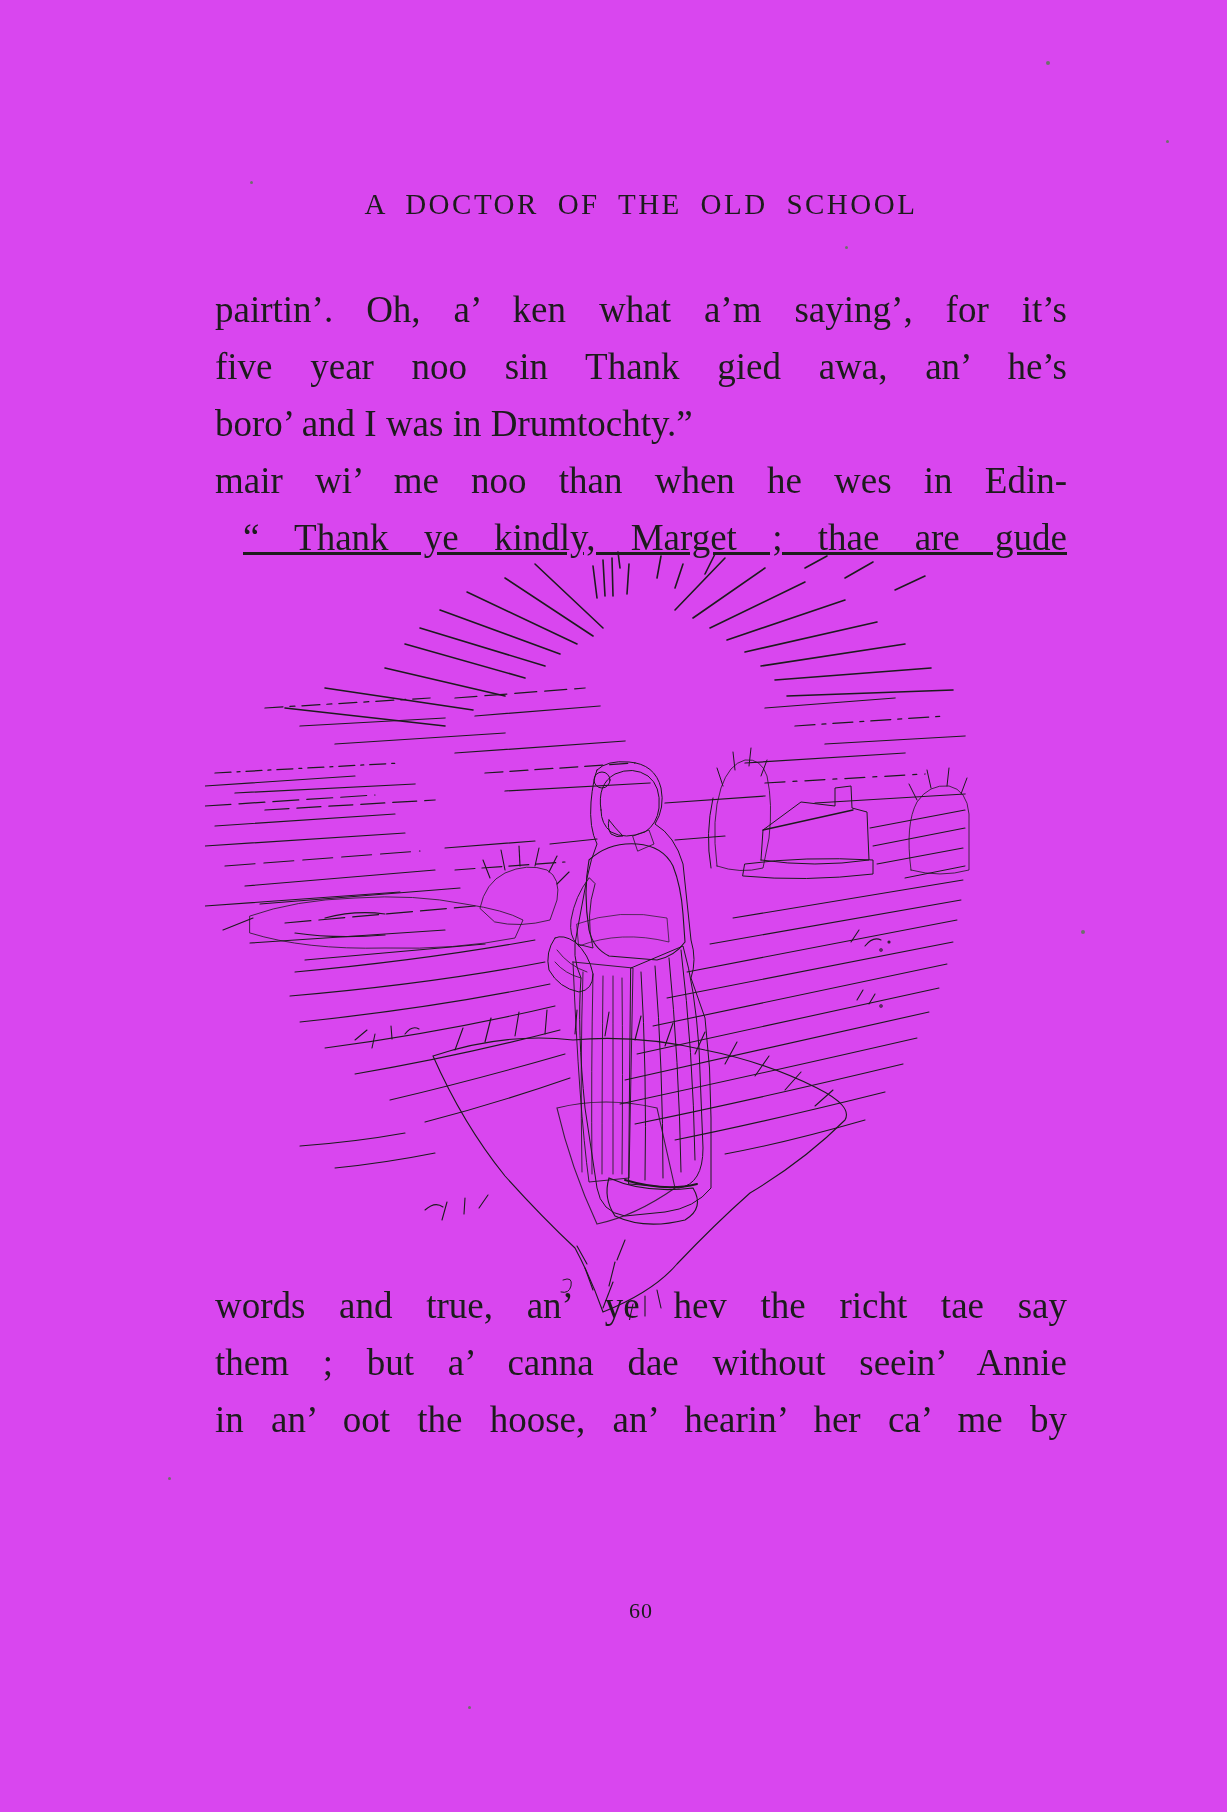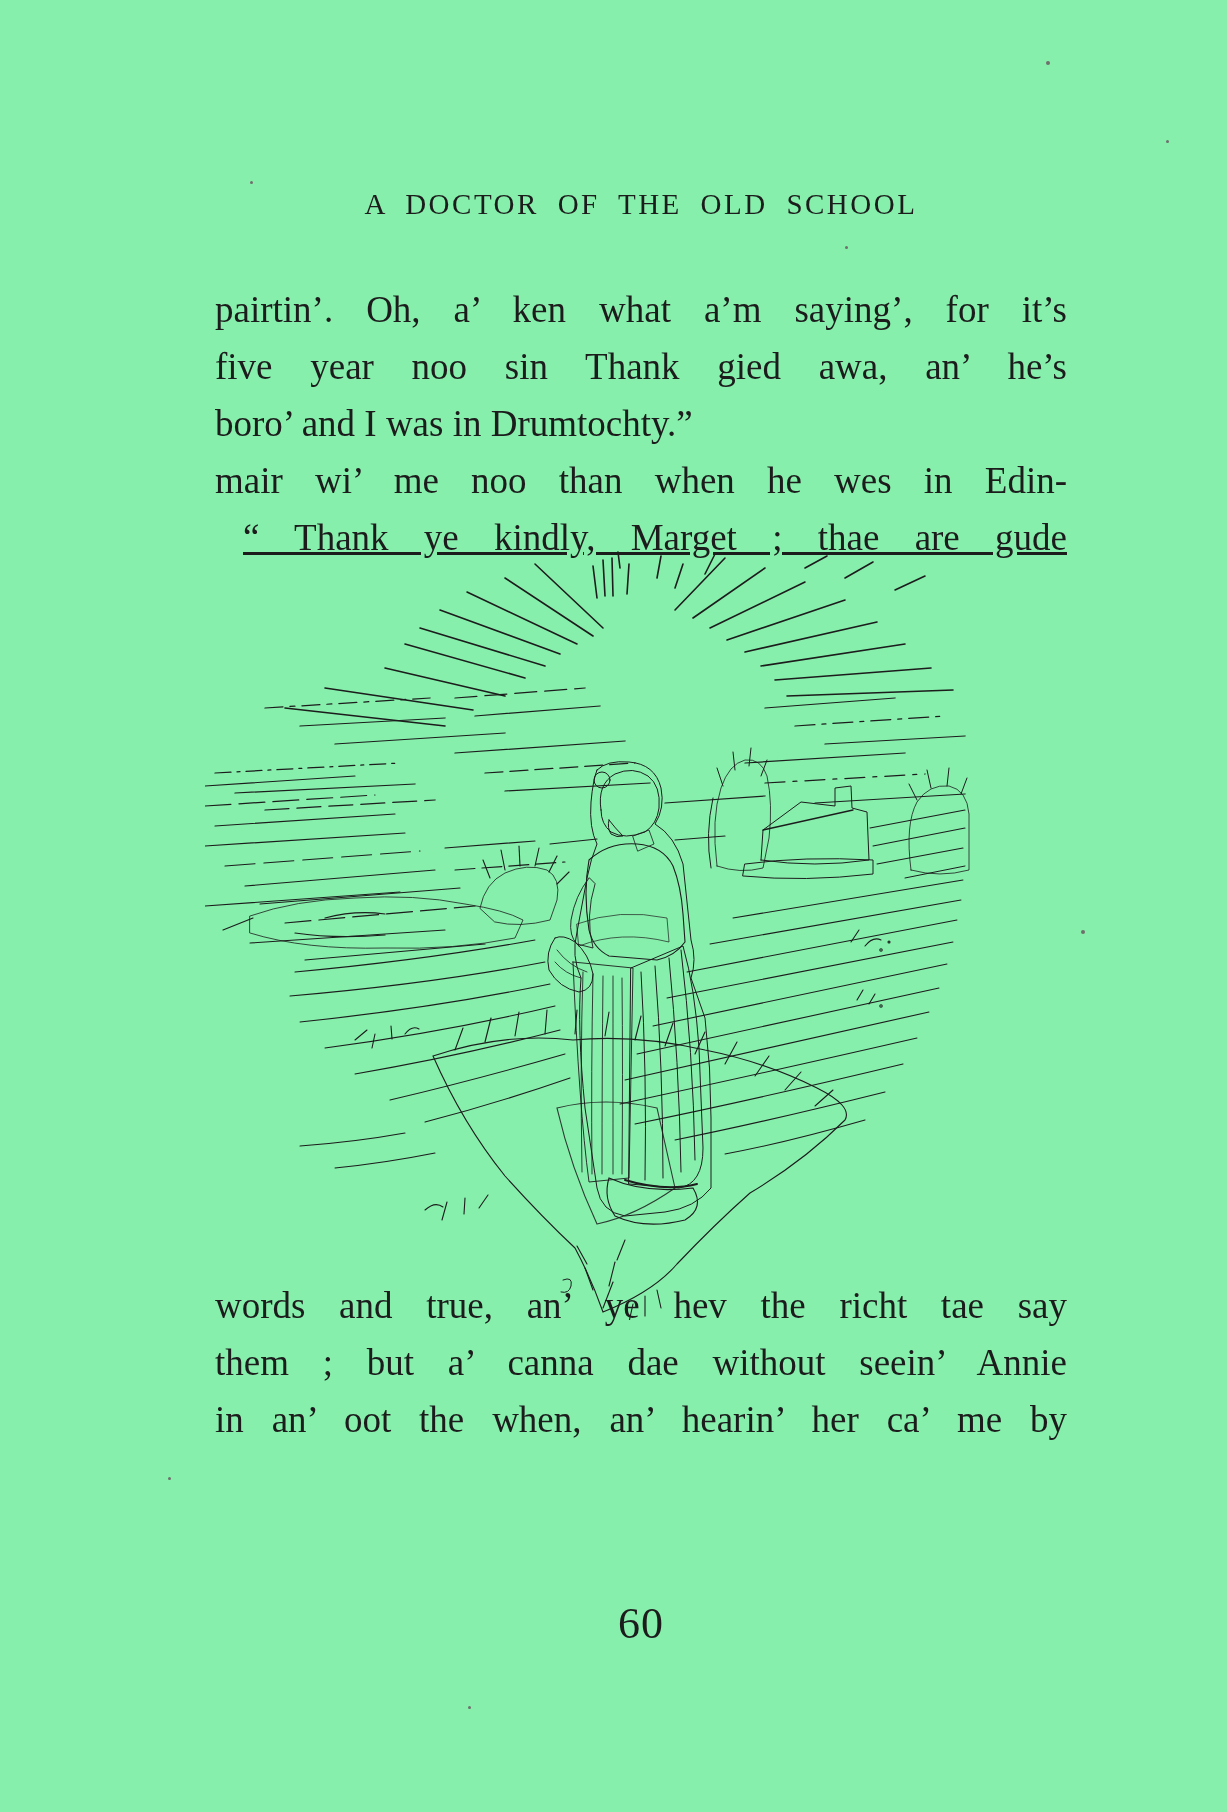--- a/index.html
+++ b/index.html
@@ -1,37 +1,37 @@
 <!DOCTYPE html>
 <html><head>
 <meta charset="utf-8">
 <style>
   html,body{margin:0;padding:0;background:#e8e8e6;}
   .page{
     position:relative; width:1227px; height:1812px; margin:0 auto;
-    background:#86efac; color:#1c1c1c; overflow:hidden;
+    background:#d946ef; color:#1c1c1c; overflow:hidden;
     font-family:"Liberation Serif", serif;
   }
   .header{
     position:absolute; left:215px; top:188px; width:852px;
     text-align:center; font-size:29px; letter-spacing:2.5px; word-spacing:9px;
     white-space:nowrap;
   }
   .textblock{
     position:absolute; left:215px; width:852px;
     font-size:37px; line-height:57px;
   }
   .tb1{top:281px;}
   .tb2{top:1277px;}
   .line{text-align:justify; text-align-last:justify; height:57px; overflow:hidden;}
   .line.last{text-align-last:left;}
   .line.indent{padding-left:28px;text-decoration:underline;}
   .pageno{
     position:absolute; left:215px; top:1598px; width:852px;
-    text-align:center; font-size:44px; letter-spacing:1px;
+    text-align:center; font-size:22px; letter-spacing:1px;
   }
   .illus{position:absolute; left:205px; top:548px;}
   .illus path,.illus line,.illus circle{stroke:#1c1c1c; fill:none; stroke-linecap:round;}
   .speck{position:absolute; background:#6f6f6c; border-radius:50%;}
 </style>
 </head>
 <body>
 
 <div class="page">
 
@@ -284,18 +284,18 @@
       <path d="M220,662 q10,-9 18,-3"></path>
         <path d="M242,654 l-5,18"></path>
         <path d="M260,650 l-1,16"></path>
         <path d="M274,660 l9,-13"></path>
     </g>
   </svg>
 
   <div class="textblock tb2">
     <div class="line">words and true, an’ ye hev the richt tae say</div>
     <div class="line">them ; but a’ canna dae without seein’ Annie</div>
-    <div class="line">in an’ oot the when, an’ hearin’ her ca’ me by</div>
+    <div class="line">in an’ oot the hoose, an’ hearin’ her ca’ me by</div>
   </div>
 
   <div class="pageno">60</div>
 
 </div>
 
 </body></html>

